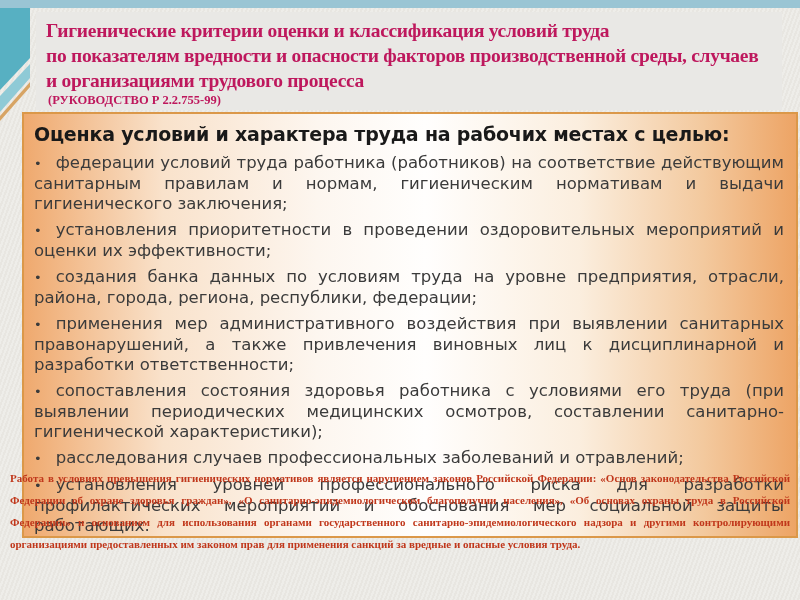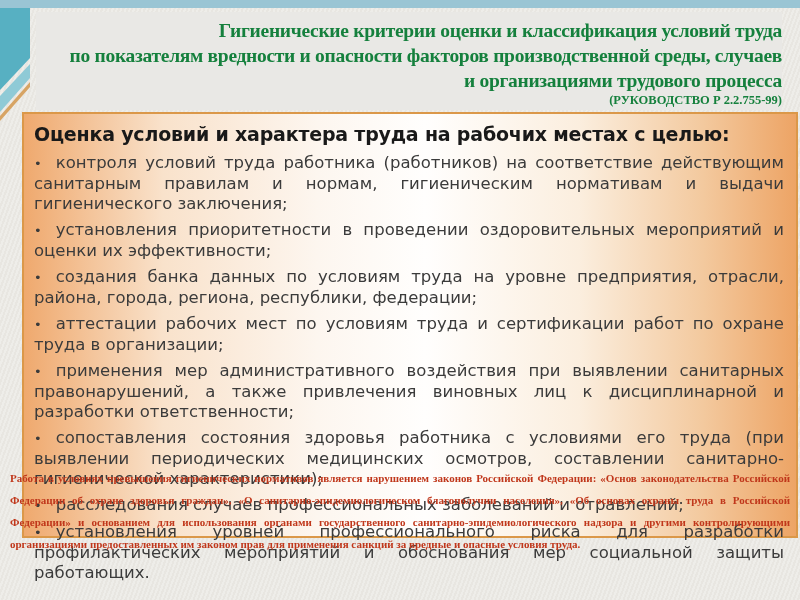--- a/index.html
+++ b/index.html
@@ -13,22 +13,21 @@
     position:absolute; left:0; top:0; width:800px; height:8px;
     background:#9ac5d4; z-index:1;
   }
   .decor-left  { left:0; top:0; }
   .decor-right { right:0; top:0; }
   .title-box {
     position:absolute; left:36px; top:12px; width:746px; height:98px;
     background:#e9e8e5; z-index:3;
     padding:6px 0 0 10px; box-sizing:border-box;
     font-family:"Liberation Serif","DejaVu Serif",serif;
-    color:#15803d;
-    text-align:right;
+    color:#be185d;
   }
   .t-line {
     font-size:19.5px; font-weight:bold; letter-spacing:-0.3px;
     white-space:nowrap; line-height:25px;
   }
   .t-sub {
     font-size:12.5px; font-weight:bold; white-space:nowrap;
     line-height:15px; padding-left:2px;font-family:Liberation Serif, serif;
   }
   .content-box {
@@ -80,30 +79,27 @@
     <div class="t-line">Гигиенические критерии оценки и классификация условий труда</div>
     <div class="t-line">по показателям вредности и опасности факторов производственной среды, случаев</div>
     <div class="t-line">и организациями трудового процесса</div>
     <div class="t-sub">(РУКОВОДСТВО Р 2.2.755-99)</div>
   </header>
 
   <section class="content-box">
     <h2 class="c-heading">Оценка условий и характера труда на рабочих местах с целью:</h2>
 
     <p class="bullet">
-      <span class="dot">•</span><span class="gap"></span><span>контроля условий труда работника (работников) на соответствие действующим санитарным правилам и нормам, гигиеническим нормативам и выдачи гигиенического заключения;</span>
+      <span class="dot">•</span><span class="gap"></span><span>федерации условий труда работника (работников) на соответствие действующим санитарным правилам и нормам, гигиеническим нормативам и выдачи гигиенического заключения;</span>
     </p>
     <p class="bullet">
       <span class="dot">•</span><span class="gap"></span><span>установления приоритетности в проведении оздоровительных мероприятий и оценки их эффективности;</span>
     </p>
     <p class="bullet">
       <span class="dot">•</span><span class="gap"></span><span>создания банка данных по условиям труда на уровне предприятия, отрасли, района, города, региона, республики, федерации;</span>
-    </p>
-    <p class="bullet">
-      <span class="dot">•</span><span class="gap"></span><span>аттестации рабочих мест по условиям труда и сертификации работ по охране труда в организации;</span>
     </p>
     <p class="bullet">
       <span class="dot">•</span><span class="gap"></span><span>применения мер административного воздействия при выявлении санитарных правонарушений, а также привлечения виновных лиц к дисциплинарной и разработки ответственности;</span>
     </p>
     <p class="bullet">
       <span class="dot">•</span><span class="gap"></span><span>сопоставления состояния здоровья работника с условиями его труда (при выявлении периодических медицинских осмотров, составлении санитарно-гигиенической характеристики);</span>
     </p>
     <p class="bullet">
       <span class="dot">•</span><span class="gap"></span><span>расследования случаев профессиональных заболеваний и отравлений;</span>
     </p>

